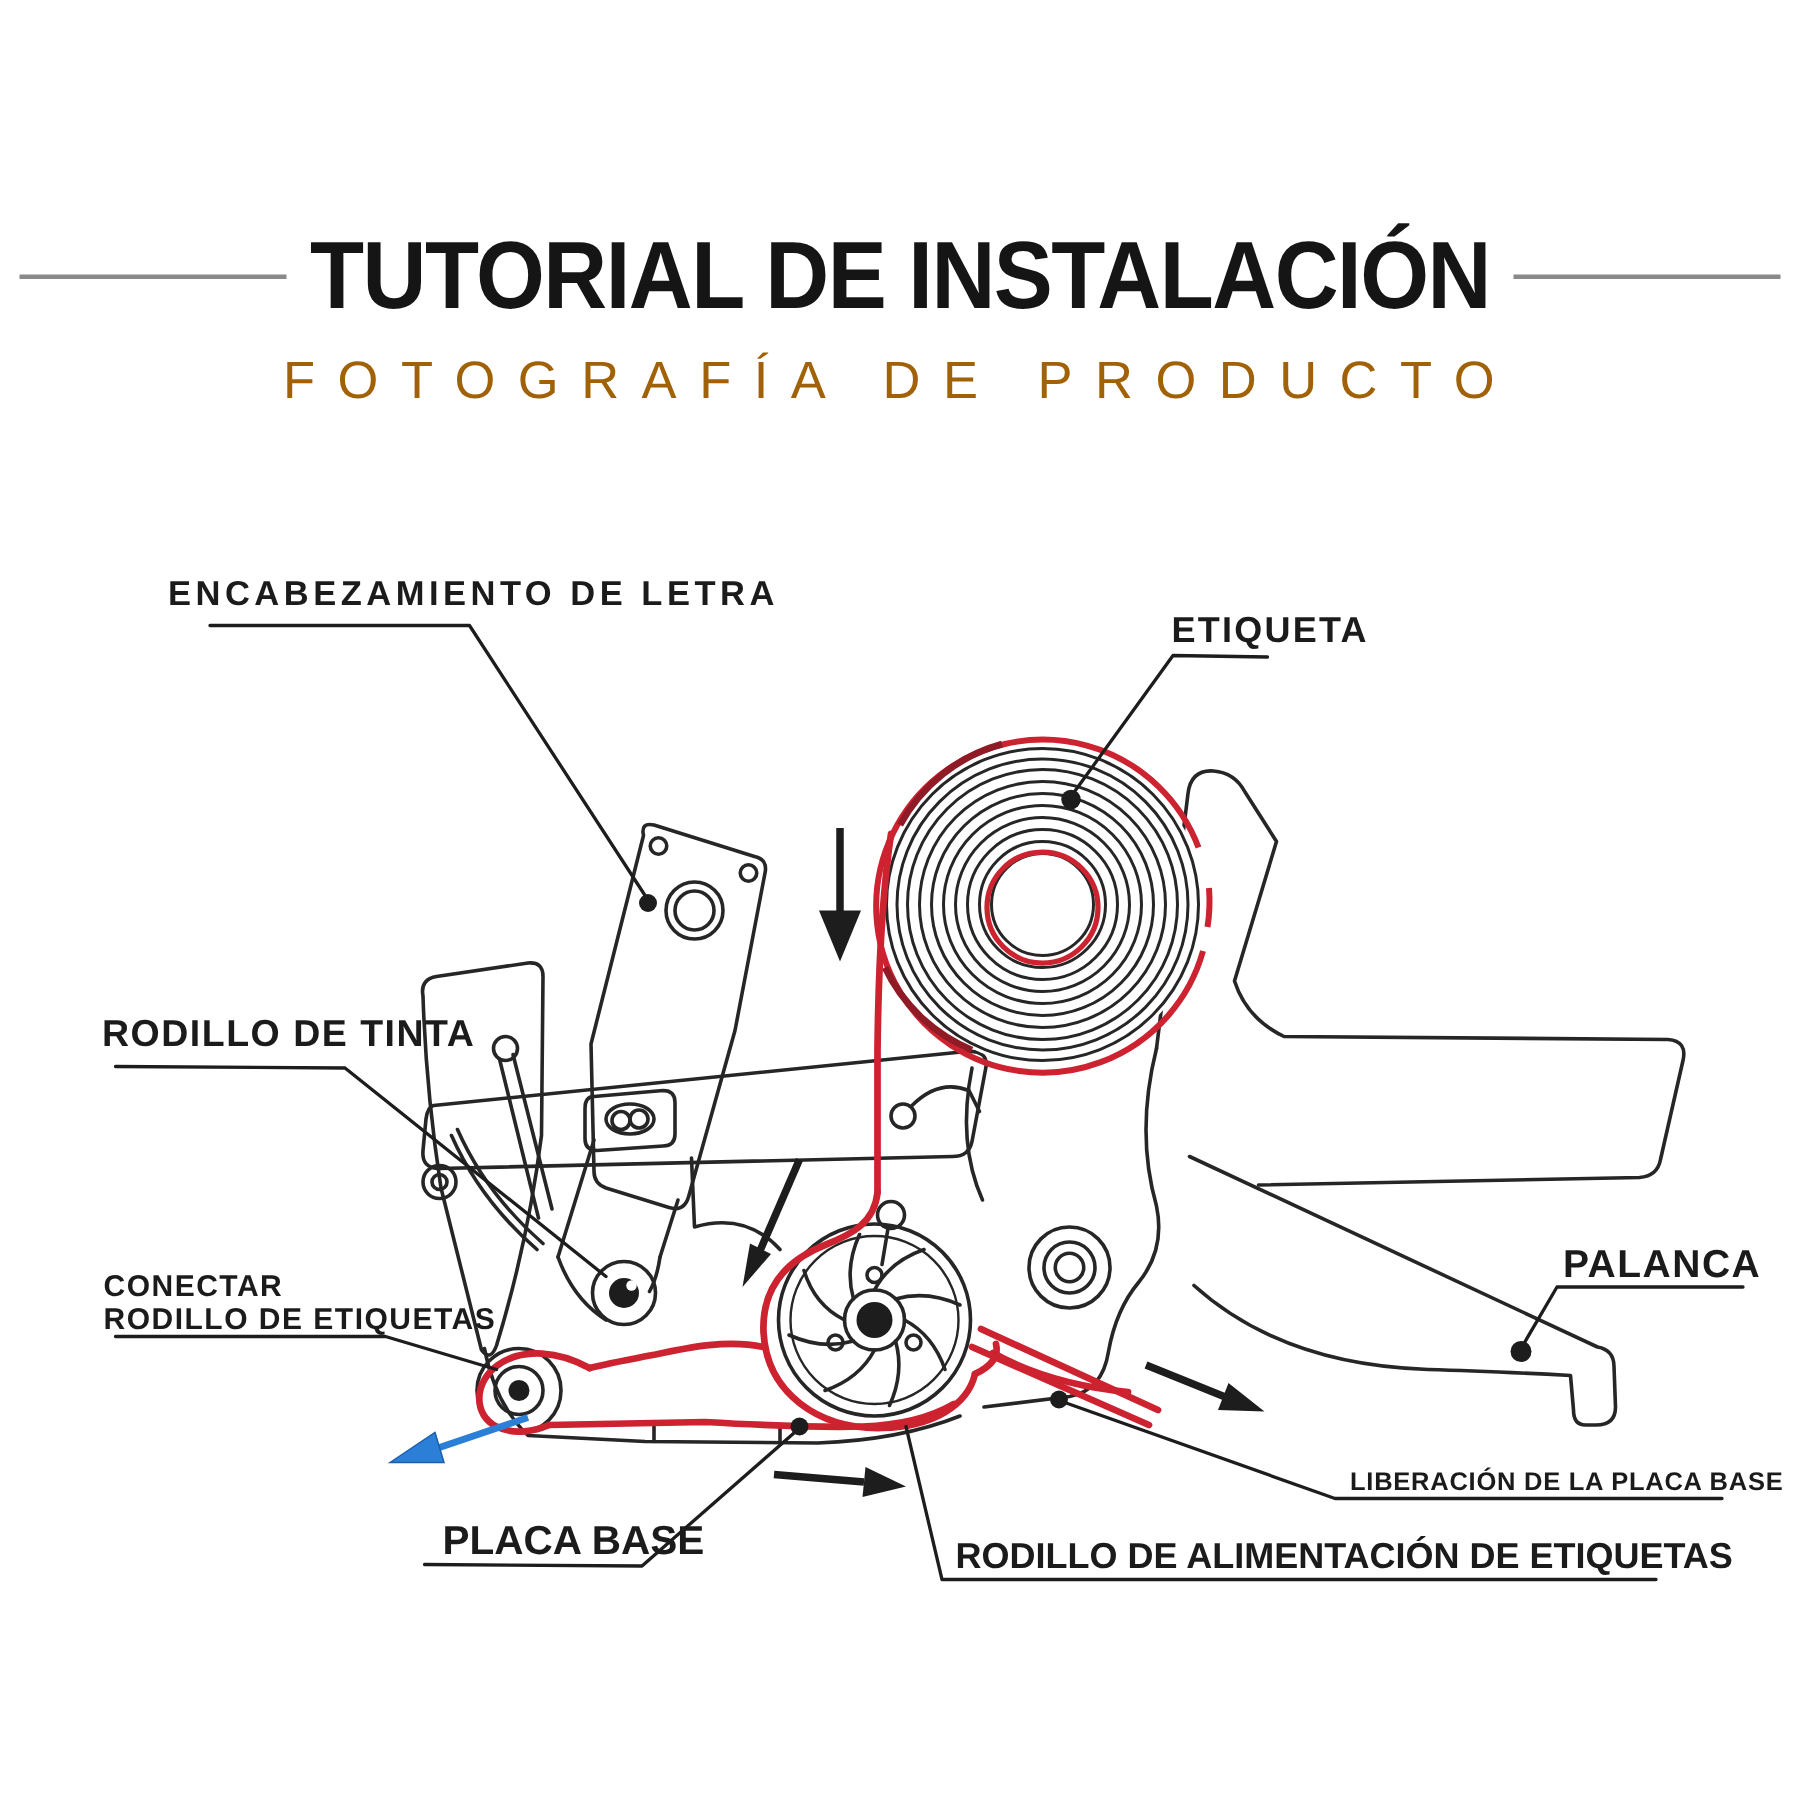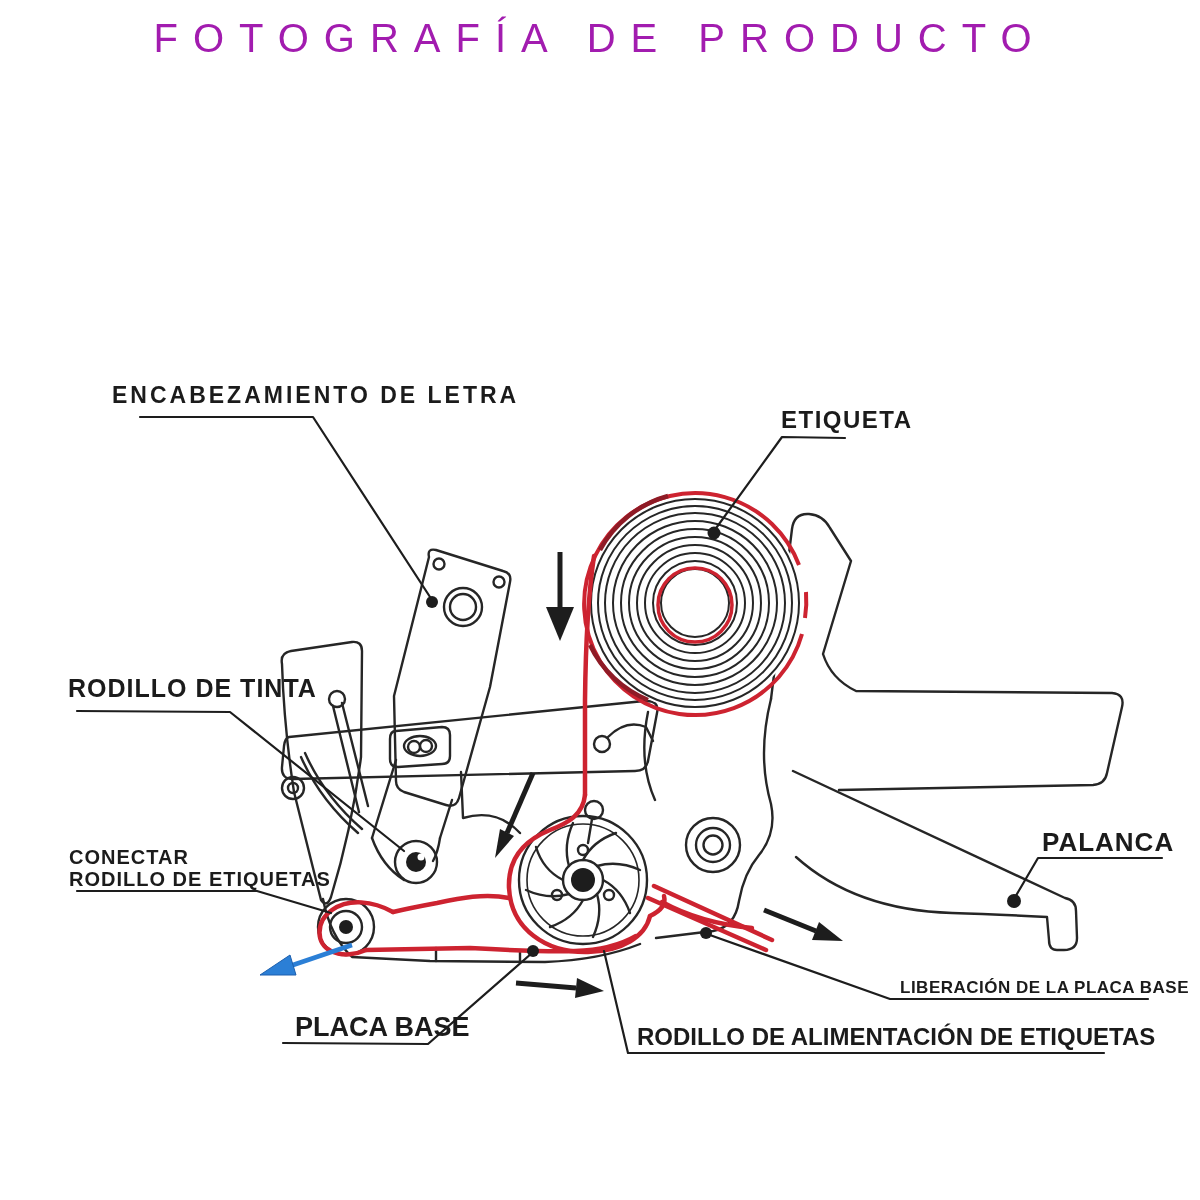--- a/index.html
+++ b/index.html
@@ -3,39 +3,44 @@
 <meta charset="utf-8">
 <style>
   html,body{margin:0;padding:0;background:#fff;}
   .page{position:relative;width:1200px;height:1200px;background:#fff;overflow:hidden;
         font-family:"Liberation Sans",sans-serif;}
   .header{position:absolute;top:0;left:0;width:1200px;}
   .title-row{display:flex;align-items:center;justify-content:center;gap:16px;margin-top:150px;}
   .rule{height:3px;background:#8a8a8a;flex:0 0 178px;}
   .main-title{font-size:59px;font-weight:bold;letter-spacing:-1px;color:#151515;margin:0;
               white-space:nowrap;transform:scaleY(1.08);}
-  .subtitle{text-align:center;font-size:40px;font-weight:normal;letter-spacing:15px;
-            color:#a21caf;margin-top:16px;white-space:nowrap;}
+  .subtitle{text-align:center;font-size:35px;font-weight:normal;letter-spacing:15px;
+            color:#a16207;margin-top:16px;white-space:nowrap;}
   svg.diagram{position:absolute;left:0;top:0;width:1200px;height:1200px;display:block;}
   svg text{font-family:"Liberation Sans",sans-serif;font-weight:bold;fill:#1b1b1b;}
   .lbl-big{font-size:25px;letter-spacing:1px;}
   .lbl-head{font-size:23px;letter-spacing:3px;}
   .lbl-etq{font-size:24px;letter-spacing:1.5px;}
   .lbl-med{font-size:20px;letter-spacing:1px;}
   .lbl-small{font-size:17px;letter-spacing:0.5px;}
   .lbl-alim{font-size:24px;letter-spacing:0px;}
   .lbl-palanca{font-size:26px;letter-spacing:1px;}
   .lbl-placa{font-size:27px;letter-spacing:0px;}
 </style>
 </head>
 <body>
 
 <div class="page">
 
   <div class="header">
+    <div class="title-row">
+      <div class="rule"></div>
+      <h1 class="main-title">TUTORIAL DE INSTALACIÓN</h1>
+      <div class="rule"></div>
+    </div>
     <div class="subtitle">FOTOGRAFÍA DE PRODUCTO</div>
   </div>
 
   <svg class="diagram" viewBox="0 0 1200 1200">
 
     <g stroke="#262626" stroke-width="2.4" fill="none" stroke-linecap="round" stroke-linejoin="round">
 
       <g>
         <path d="M 429,557 Q 427,548 436,550 L 503,571 Q 512,573 510,582 L 490,687 L 459,798 Q 456,808 446,805 L 404,792 Q 396,789 396,781 L 394,696 Z"></path>
         <circle cx="439" cy="564" r="5.5"></circle>

